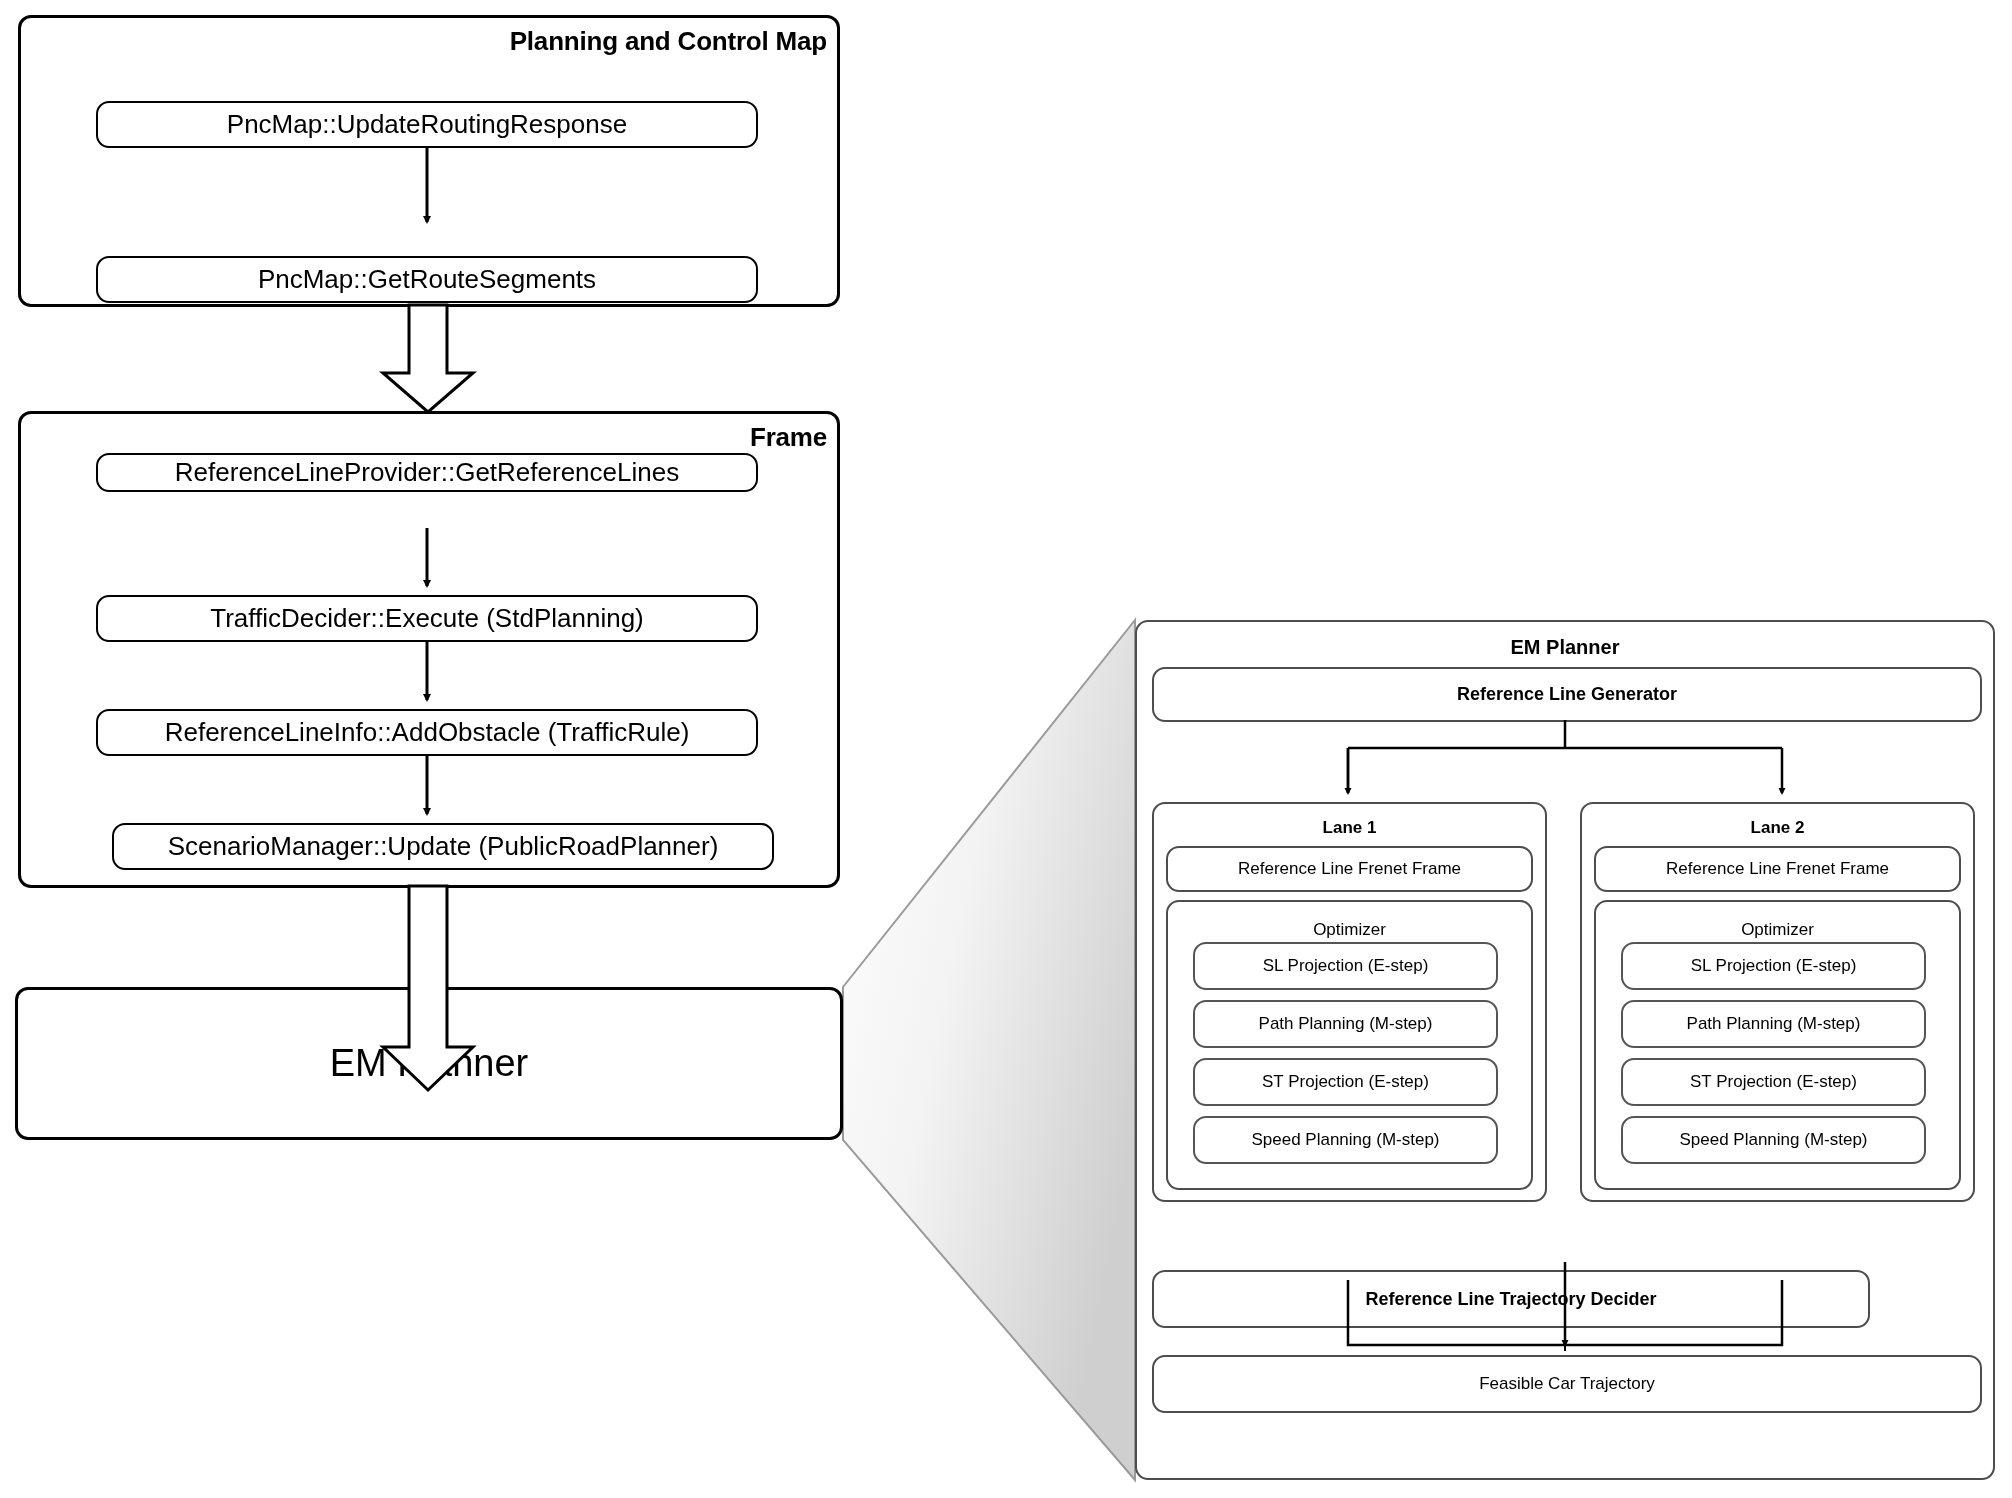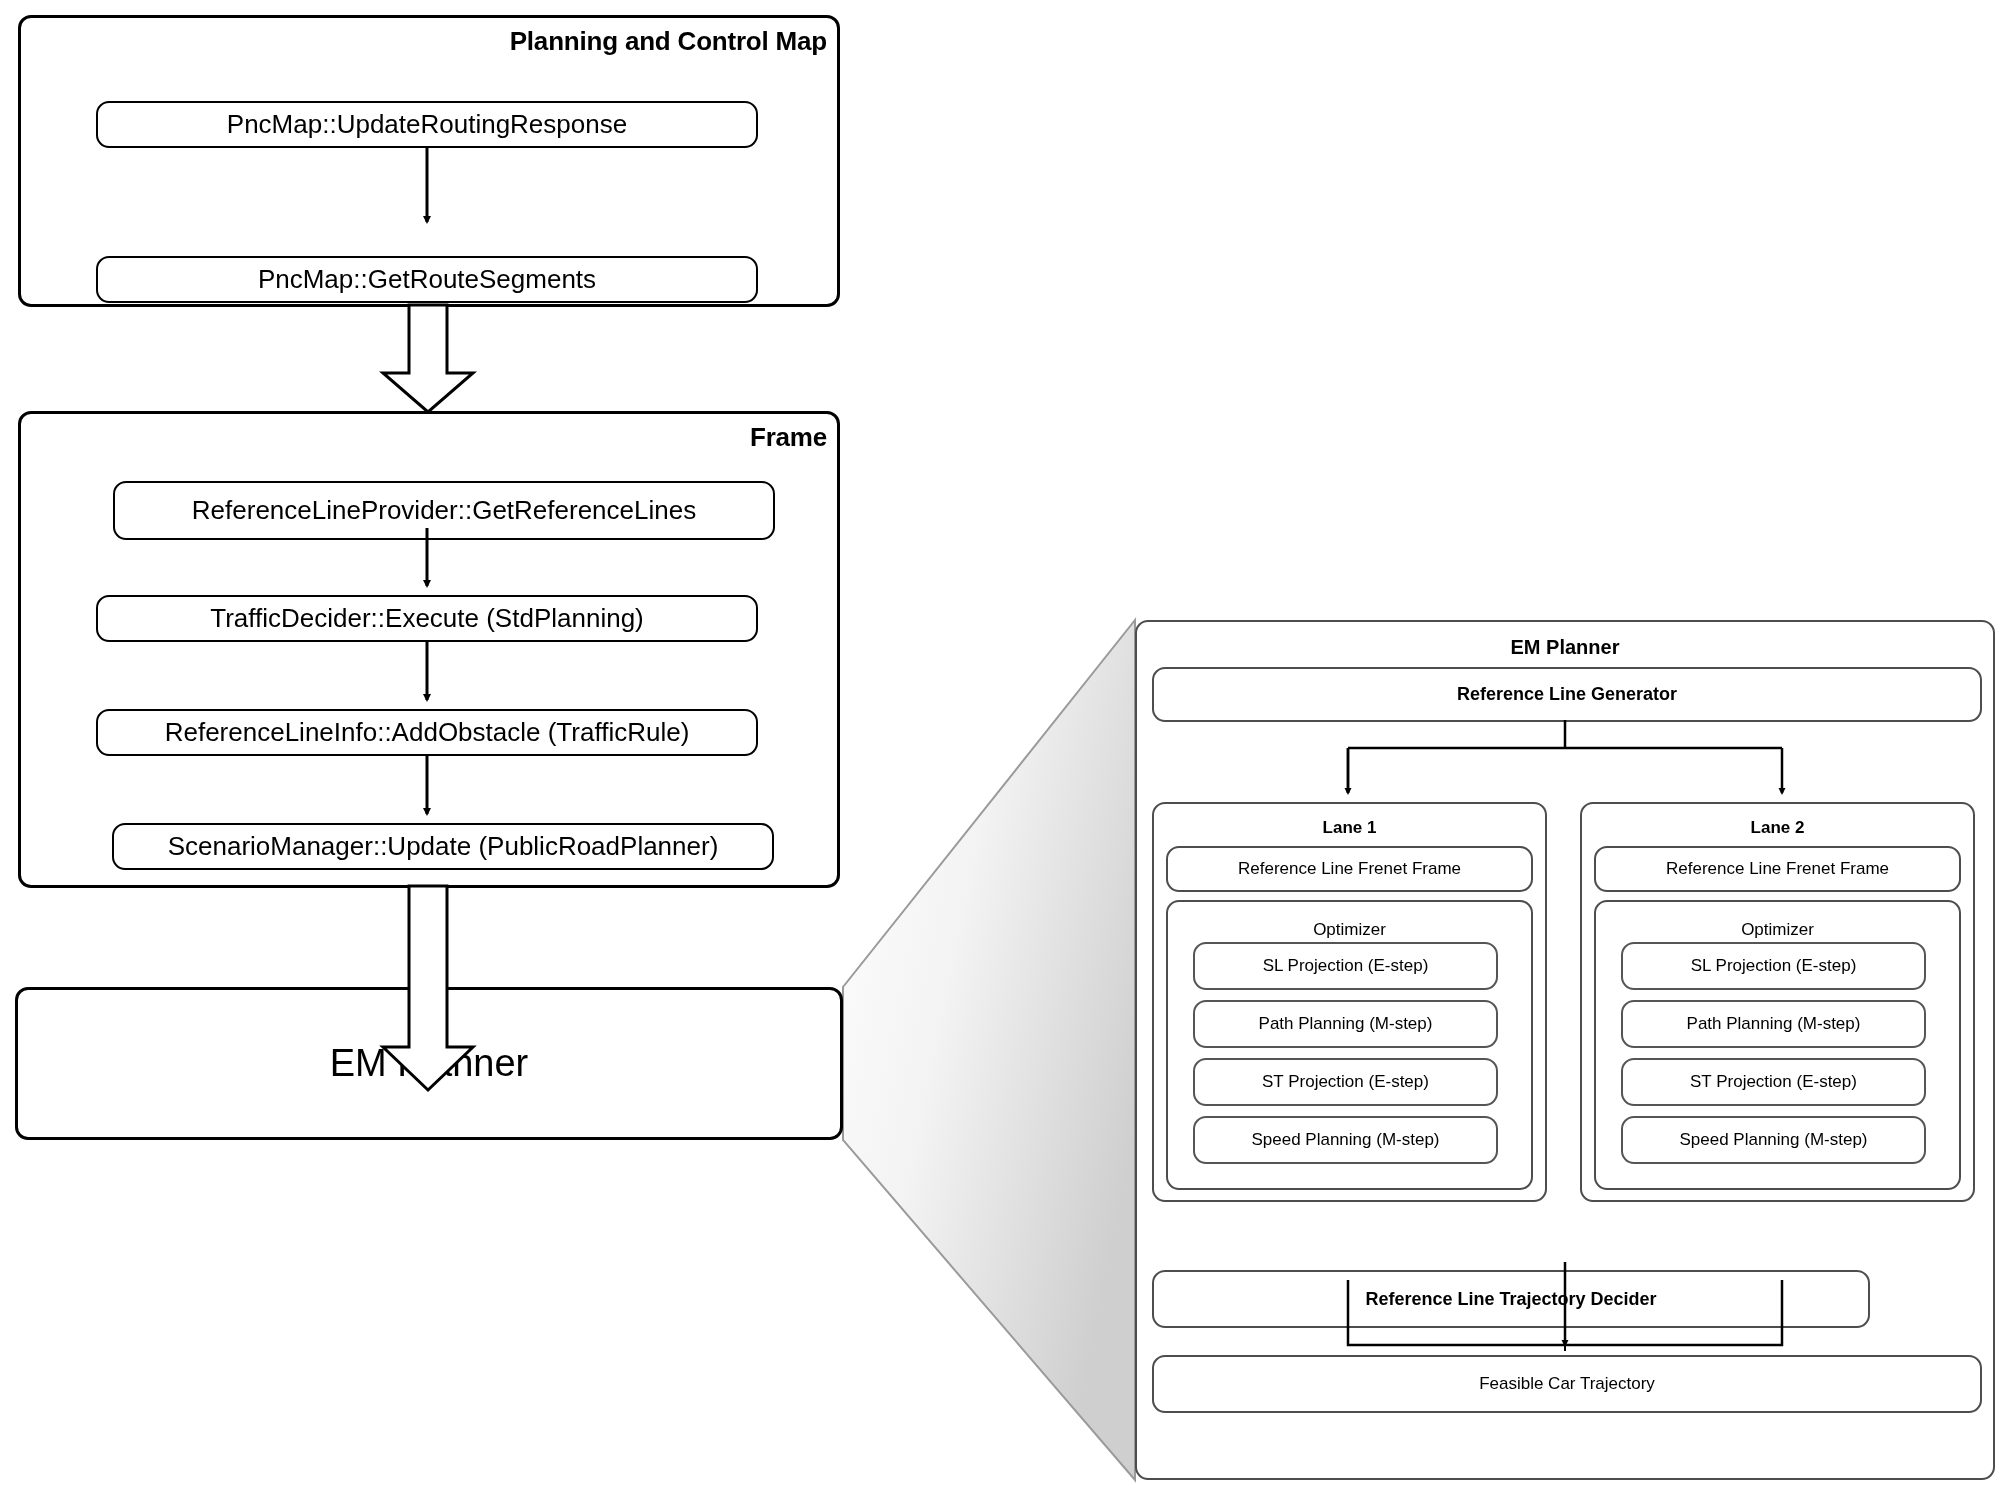--- a/index.html
+++ b/index.html
@@ -148,21 +148,21 @@
   <div class="abs step-box" style="left:96px; top:101px; width:662px; height:47px;">
     <span>PncMap::UpdateRoutingResponse</span>
   </div>
   <div class="abs step-box" style="left:96px; top:231px; width:662px; height:47px;margin-top:25px;">
     <span>PncMap::GetRouteSegments</span>
   </div>
 
   <div class="abs group-box" style="left:18px; top:411px; width:822px; height:477px;padding-left:40px;">
     <div class="group-title">Frame</div>
   </div>
-  <div class="abs step-box" style="left:96px; top:481px; width:662px; height:59px;margin-left:17px;">
+  <div class="abs step-box" style="left:96px; top:453px; width:662px; height:39px;">
     <span>ReferenceLineProvider::GetReferenceLines</span>
   </div>
   <div class="abs step-box" style="left:96px; top:595px; width:662px; height:47px;">
     <span>TrafficDecider::Execute (StdPlanning)</span>
   </div>
   <div class="abs step-box" style="left:96px; top:709px; width:662px; height:47px;">
     <span>ReferenceLineInfo::AddObstacle (TrafficRule)</span>
   </div>
   <div class="abs step-box" style="left:112px; top:823px; width:662px; height:47px;">
     <span>ScenarioManager::Update (PublicRoadPlanner)</span>

